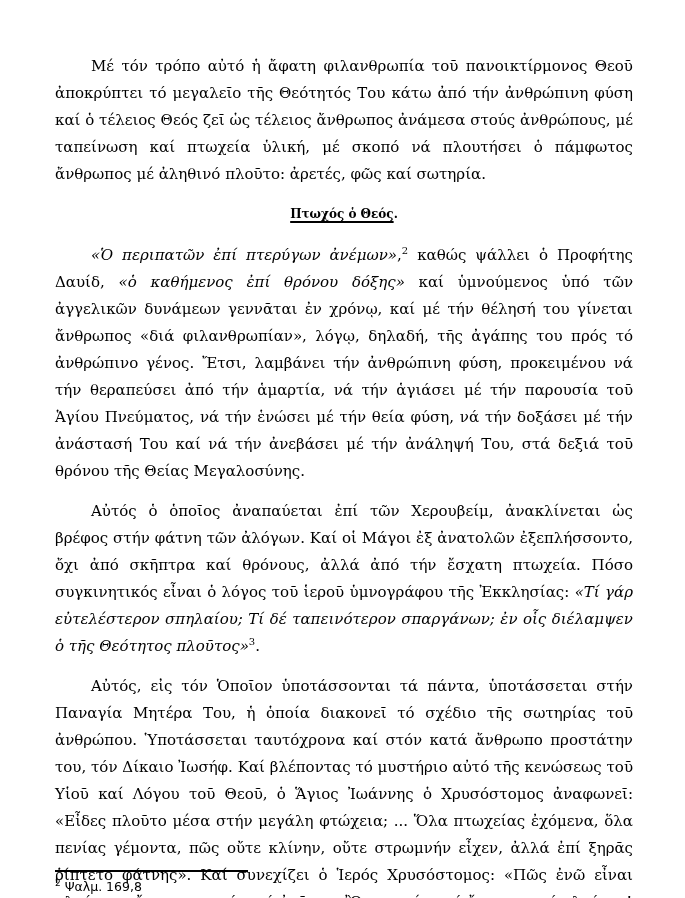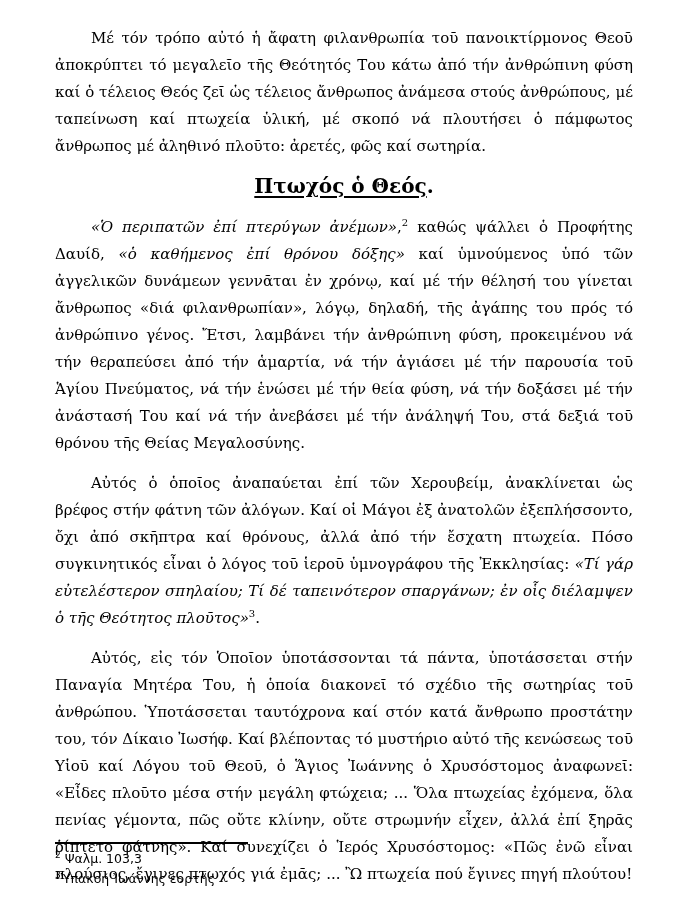--- a/index.html
+++ b/index.html
@@ -12,37 +12,38 @@
     height: 898px;
     position: relative;
     overflow: hidden;
     font-family: "DejaVu Serif", serif;
     color: #000000;
   }
   .page {
     position: absolute;
     inset: 0;
     background: #ffffff;
+    margin-top: 28px;
   }
   .doc-body {
     position: absolute;
     left: 55px;
     width: 578px;
     top: 25px;
   }
   .para {
     margin: 0 0 13px 0;
     font-size: 15px;
     line-height: 27px;
     text-align: justify;
     text-indent: 36px;
   }
   .heading {
     margin: 2px 0 14px 0;
-    font-size: 20px;
+    font-size: 12px;
     line-height: 27px;
     font-weight: 700;
     text-align: center;
     text-indent: 0;
   }
   .heading .underlined {
     text-decoration: underline;
     text-decoration-thickness: 1.5px;
     text-underline-offset: 3px;
   }
@@ -84,17 +85,17 @@
   <main class="doc-body">
       <p class="para"><span>Μέ τόν τρόπο αὐτό ἡ ἄφατη φιλανθρωπία τοῦ πανοικτίρμονος Θεοῦ ἀποκρύπτει τό μεγαλεῖο τῆς Θεότητός Του κάτω ἀπό τήν ἀνθρώπινη φύση καί ὁ τέλειος Θεός ζεῖ ὡς τέλειος ἄνθρωπος ἀνάμεσα στούς ἀνθρώπους, μέ ταπείνωση καί πτωχεία ὑλική, μέ σκοπό νά πλουτήσει ὁ πάμφωτος ἄνθρωπος μέ ἀληθινό πλοῦτο: ἀρετές, φῶς καί σωτηρία.</span></p>
       <h2 class="heading"><span class="underlined">Πτωχός ὁ Θεός</span><span>.</span></h2>
       <p class="para"><em>«Ὁ περιπατῶν ἐπί πτερύγων ἀνέμων»</em><span>,</span><sup>2</sup><span> καθώς ψάλλει ὁ Προφήτης Δαυίδ, </span><em>«ὁ καθήμενος ἐπί θρόνου δόξης»</em><span> καί ὑμνούμενος ὑπό τῶν ἀγγελικῶν δυνάμεων γεννᾶται ἐν χρόνῳ, καί μέ τήν θέλησή του γίνεται ἄνθρωπος «διά φιλανθρωπίαν», λόγῳ, δηλαδή, τῆς ἀγάπης του πρός τό ἀνθρώπινο γένος. Ἔτσι, λαμβάνει τήν ἀνθρώπινη φύση, προκειμένου νά τήν θεραπεύσει ἀπό τήν ἁμαρτία, νά τήν ἁγιάσει μέ τήν παρουσία τοῦ Ἁγίου Πνεύματος, νά τήν ἑνώσει μέ τήν θεία φύση, νά τήν δοξάσει μέ τήν ἀνάστασή Του καί νά τήν ἀνεβάσει μέ τήν ἀνάληψή Του, στά δεξιά τοῦ θρόνου τῆς Θείας Μεγαλοσύνης.</span></p>
       <p class="para"><span>Αὐτός ὁ ὁποῖος ἀναπαύεται ἐπί τῶν Χερουβείμ, ἀνακλίνεται ὡς βρέφος στήν φάτνη τῶν ἀλόγων. Καί οἱ Μάγοι ἐξ ἀνατολῶν ἐξεπλήσσοντο, ὄχι ἀπό σκῆπτρα καί θρόνους, ἀλλά ἀπό τήν ἔσχατη πτωχεία. Πόσο συγκινητικός εἶναι ὁ λόγος τοῦ ἱεροῦ ὑμνογράφου τῆς Ἐκκλησίας: </span><em>«Τί γάρ εὐτελέστερον σπηλαίου; Τί δέ ταπεινότερον σπαργάνων; ἐν οἷς διέλαμψεν ὁ τῆς Θεότητος πλοῦτος»</em><sup>3</sup><span>.</span></p>
       <p class="para"><span>Αὐτός, εἰς τόν Ὁποῖον ὑποτάσσονται τά πάντα, ὑποτάσσεται στήν Παναγία Μητέρα Του, ἡ ὁποία διακονεῖ τό σχέδιο τῆς σωτηρίας τοῦ ἀνθρώπου. Ὑποτάσσεται ταυτόχρονα καί στόν κατά ἄνθρωπο προστάτην του, τόν Δίκαιο Ἰωσήφ. Καί βλέποντας τό μυστήριο αὐτό τῆς κενώσεως τοῦ Υἱοῦ καί Λόγου τοῦ Θεοῦ, ὁ Ἅγιος Ἰωάννης ὁ Χρυσόστομος ἀναφωνεῖ: «Εἶδες πλοῦτο μέσα στήν μεγάλη φτώχεια; ... Ὅλα πτωχείας ἐχόμενα, ὅλα πενίας γέμοντα, πῶς οὔτε κλίνην, οὔτε στρωμνήν εἶχεν, ἀλλά ἐπί ξηρᾶς ῥίπτετο φάτνης». Καί συνεχίζει ὁ Ἱερός Χρυσόστομος: «Πῶς ἐνῶ εἶναι πλούσιος, ἔγινες πτωχός γιά ἐμᾶς; ... Ὢ πτωχεία πού ἔγινες πηγή πλούτου!</span></p>
     </main>
   <footer class="footnotes">
     <div class="fn-rule"></div>
     <div class="fn-list">
-        <div class="fn-item"><sup>2</sup><span> Ψαλμ. 103,3</span></div>
+        <div class="fn-item"><sup>2</sup><span> Ψαλμ. 169,8</span></div>
         <div class="fn-item"><sup>3</sup><span>Ὑπακοή Ἰωάννης ἑορτῆς</span></div>
       </div>
   </footer>
 </div>
 
 </body></html>

